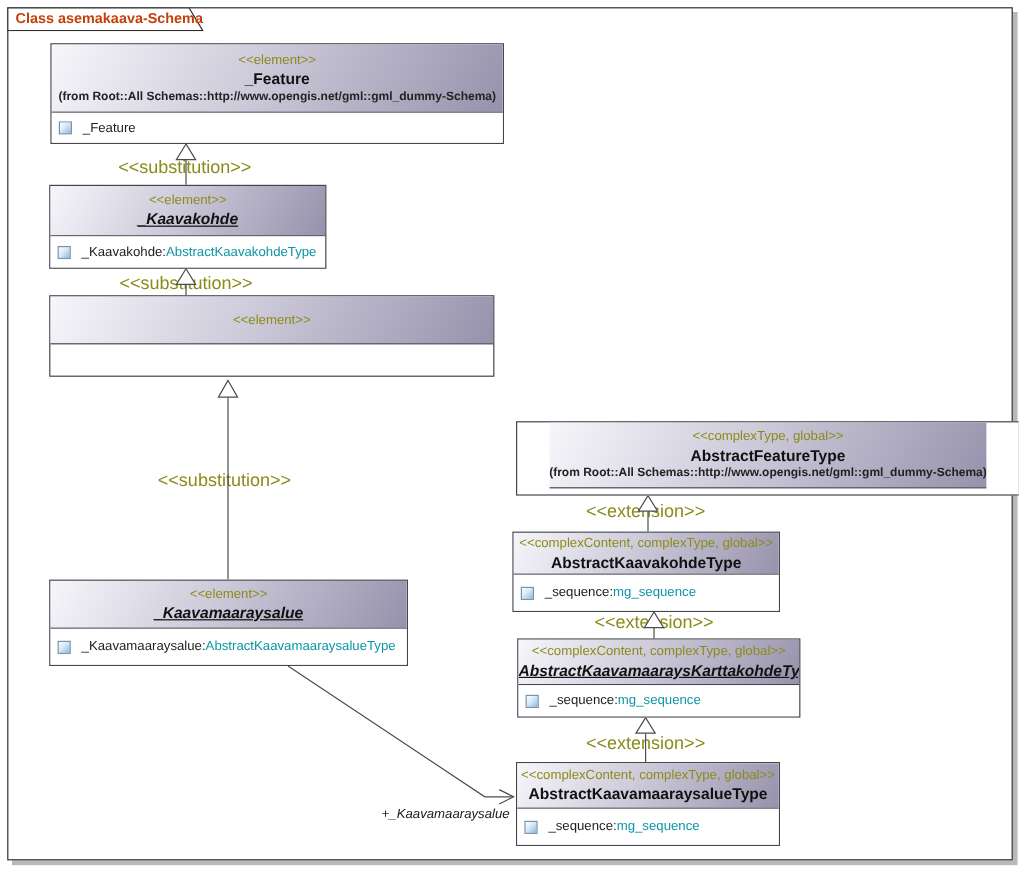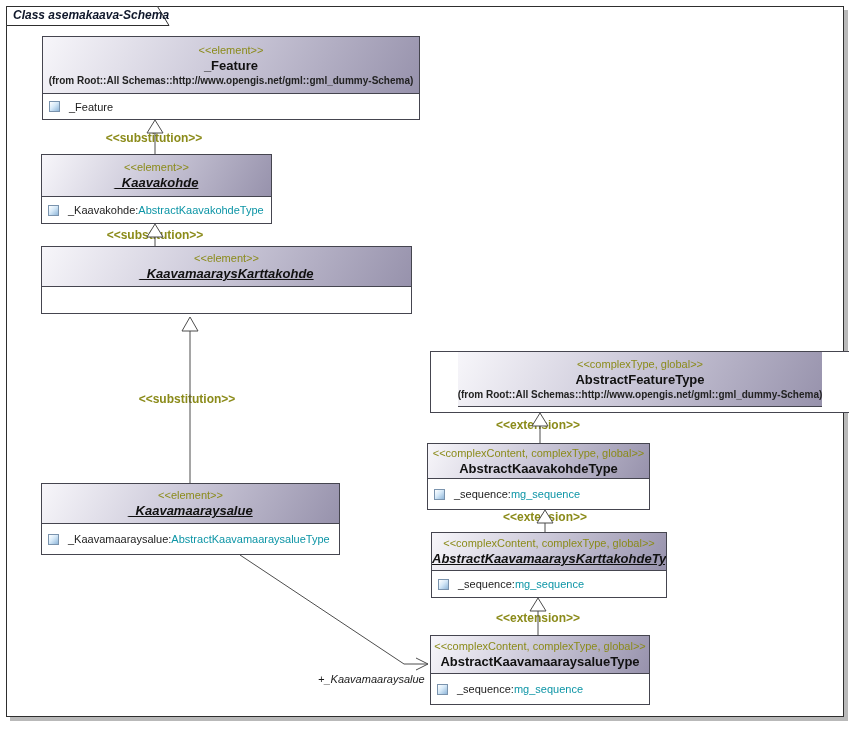--- a/index.html
+++ b/index.html
@@ -2,25 +2,25 @@
 <html><head>
 <meta charset="utf-8">
 <style>
   html,body{margin:0;padding:0;background:#ffffff;}
   .canvas{position:relative;width:849px;height:739px;background:#fff;
           font-family:"Liberation Sans",sans-serif;overflow:hidden;}
   
   .frame{position:absolute;left:6px;top:6px;width:836px;height:709px;
          border:1px solid #2e2e2e;background:#fff;box-shadow:4px 4px 0 #b9b9b9;z-index:0;}
   .tab{position:absolute;left:6px;top:6px;width:170px;height:20px;z-index:4;}
-  .tab-title{position:absolute;left:13px;top:8px;font-size:12px;font-weight:bold;color:#0f172a;z-index:5;white-space:nowrap;font-style:italic;}
+  .tab-title{position:absolute;left:13px;top:8px;font-size:12px;font-weight:bold;color:#c2410c;z-index:5;white-space:nowrap;}
   
   .overlay{position:absolute;left:0;top:0;z-index:2;pointer-events:none;}
   
-  .clabel{position:absolute;z-index:1;font-size:12px;color:#8b8b1a;white-space:nowrap;transform:translateX(-50%);font-weight:bold;}
+  .clabel{position:absolute;z-index:1;font-size:15px;color:#8b8b1a;white-space:nowrap;transform:translateX(-50%);}
   .rolelabel{position:absolute;z-index:1;font-size:11px;color:#1a1a1a;white-space:nowrap;}
   
   .uml-class{position:absolute;z-index:3;border:1px solid #45454f;background:#fff;
              box-sizing:border-box;display:flex;flex-direction:column;overflow:hidden;}
   .hdr{background:linear-gradient(118deg,#f7f6fa 0%,#cdcada 45%,#9792ac 100%);
        border-bottom:1px solid #45454f;box-sizing:border-box;display:flex;flex-direction:column;
        justify-content:center;text-align:center;flex:0 0 auto;}
   .stereo{font-size:11px;color:#8b8b1a;line-height:14px;white-space:nowrap;overflow:hidden;}
   .cname{font-size:13px;font-weight:bold;color:#111;line-height:17px;white-space:nowrap;overflow:hidden;}
   .abstract .cname{font-style:italic;text-decoration:underline;}
@@ -120,21 +120,20 @@
         <span class="aicon"></span>
         <span class="alabel">_Kaavakohde:</span>
         <span class="atype">AbstractKaavakohdeType</span>
       </div>
     </div>
   </div>
 
   <div id="c2" class="uml-class abstract">
     <div class="hdr">
       <div class="stereo">&lt;&lt;element&gt;&gt;</div>
-      <div class="cname">_KaavamaaraysKarttakohde</div>
     </div>
   </div>
 
   <div id="c3" class="uml-class abstract">
     <div class="hdr">
       <div class="stereo">&lt;&lt;element&gt;&gt;</div>
       <div class="cname">_Kaavamaaraysalue</div>
     </div>
     <div class="attrs">
       <div class="attr">

